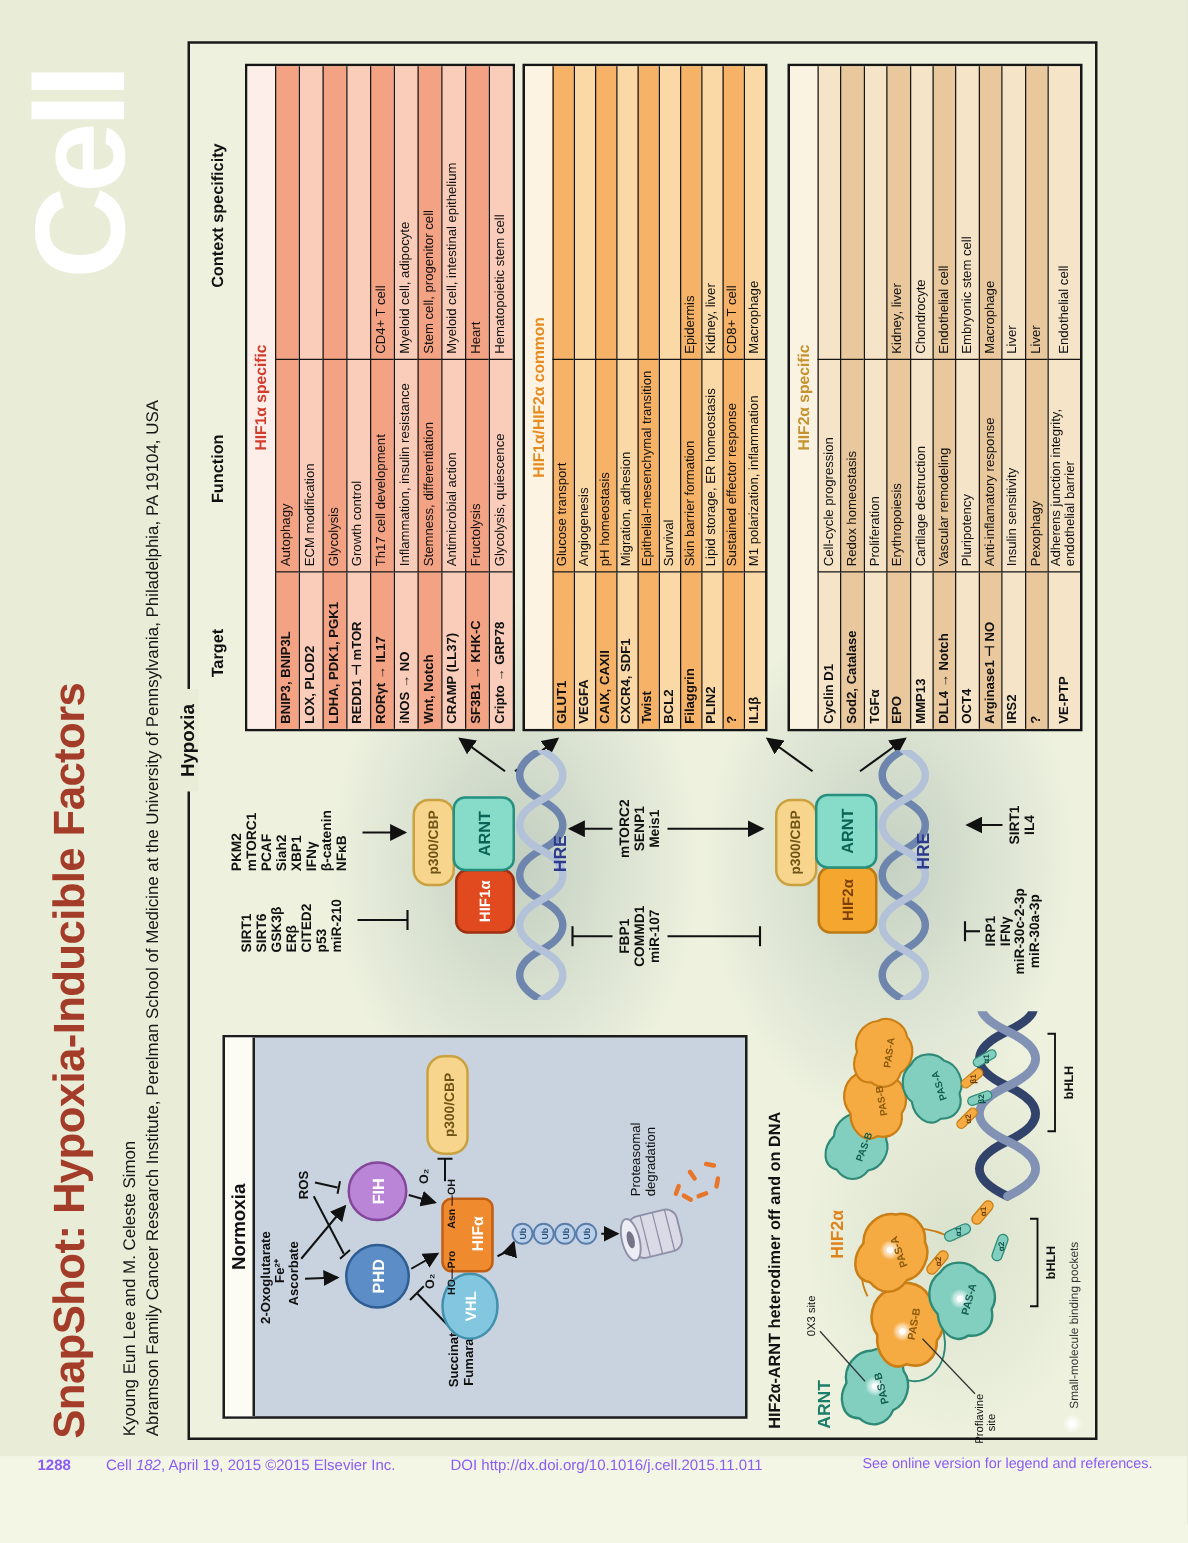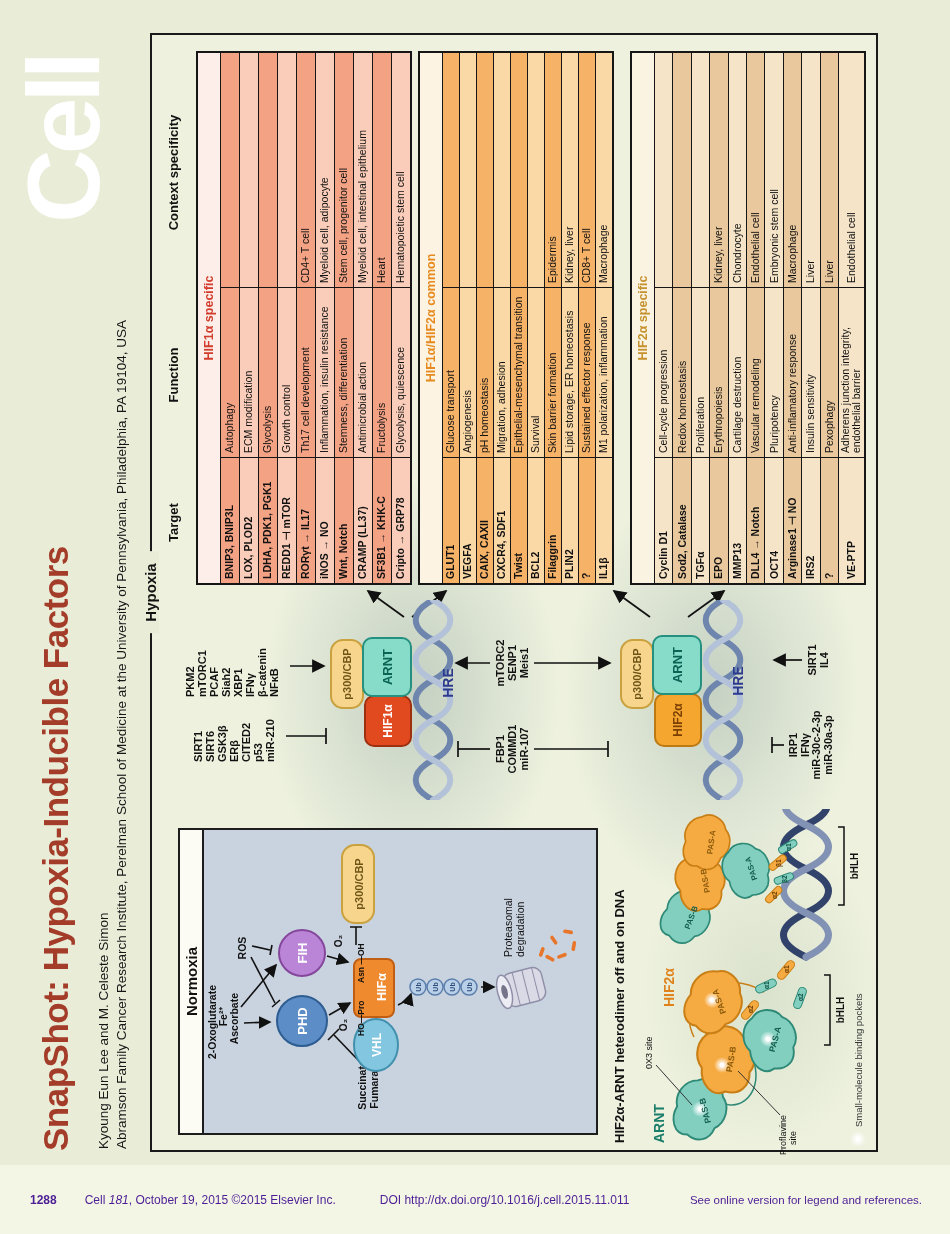--- a/index.html
+++ b/index.html
@@ -73,21 +73,21 @@
   
   #hetero{position:absolute;left:8px;top:612px;width:348px;height:262px;}
   #hetero-title{font-size:13px;font-weight:bold;color:#111;padding-left:14px;}
   #hetero-svg{position:absolute;left:0;top:22px;}
 
   
   #connections{position:absolute;left:0;top:0;pointer-events:none;}
 
   
   #footer{position:absolute;left:0;top:1165px;width:950px;height:69px;background:#f3f6e5;
-    display:flex;align-items:center;font-size:12px;color:#4c1d95;}
+    display:flex;font-size:12px;color:#8b5cf6;}
   #footer .fnum{font-weight:bold;margin-left:30px;}
   #footer .fcite{margin-left:28px;}
   #footer .fdoi{margin-left:44px;}
   #footer .fnote{margin-left:auto;margin-right:28px;font-size:11.5px;}
   .ital{font-style:italic;}
 
   svg text{font-family:"Liberation Sans", sans-serif;}
 </style>
 </head>
 <body>
@@ -545,18 +545,18 @@
         <text x="30" y="228" font-size="9.5" fill="#333">Small-molecule binding pockets</text>
       </svg>
     </div>
 
   </div>
 
   <div id="footer">
     <span class="fnum">1288</span>
     <span class="fcite">
       <span>Cell</span>
-      <span class="ital">181</span><span>, October 19, 2015 ©2015 Elsevier Inc.</span>
+      <span class="ital">182</span><span>, April 19, 2015 ©2015 Elsevier Inc.</span>
     </span>
     <span class="fdoi">DOI http://dx.doi.org/10.1016/j.cell.2015.11.011</span>
     <span class="fnote">See online version for legend and references.</span>
   </div>
 </div>
 
 </body></html>

